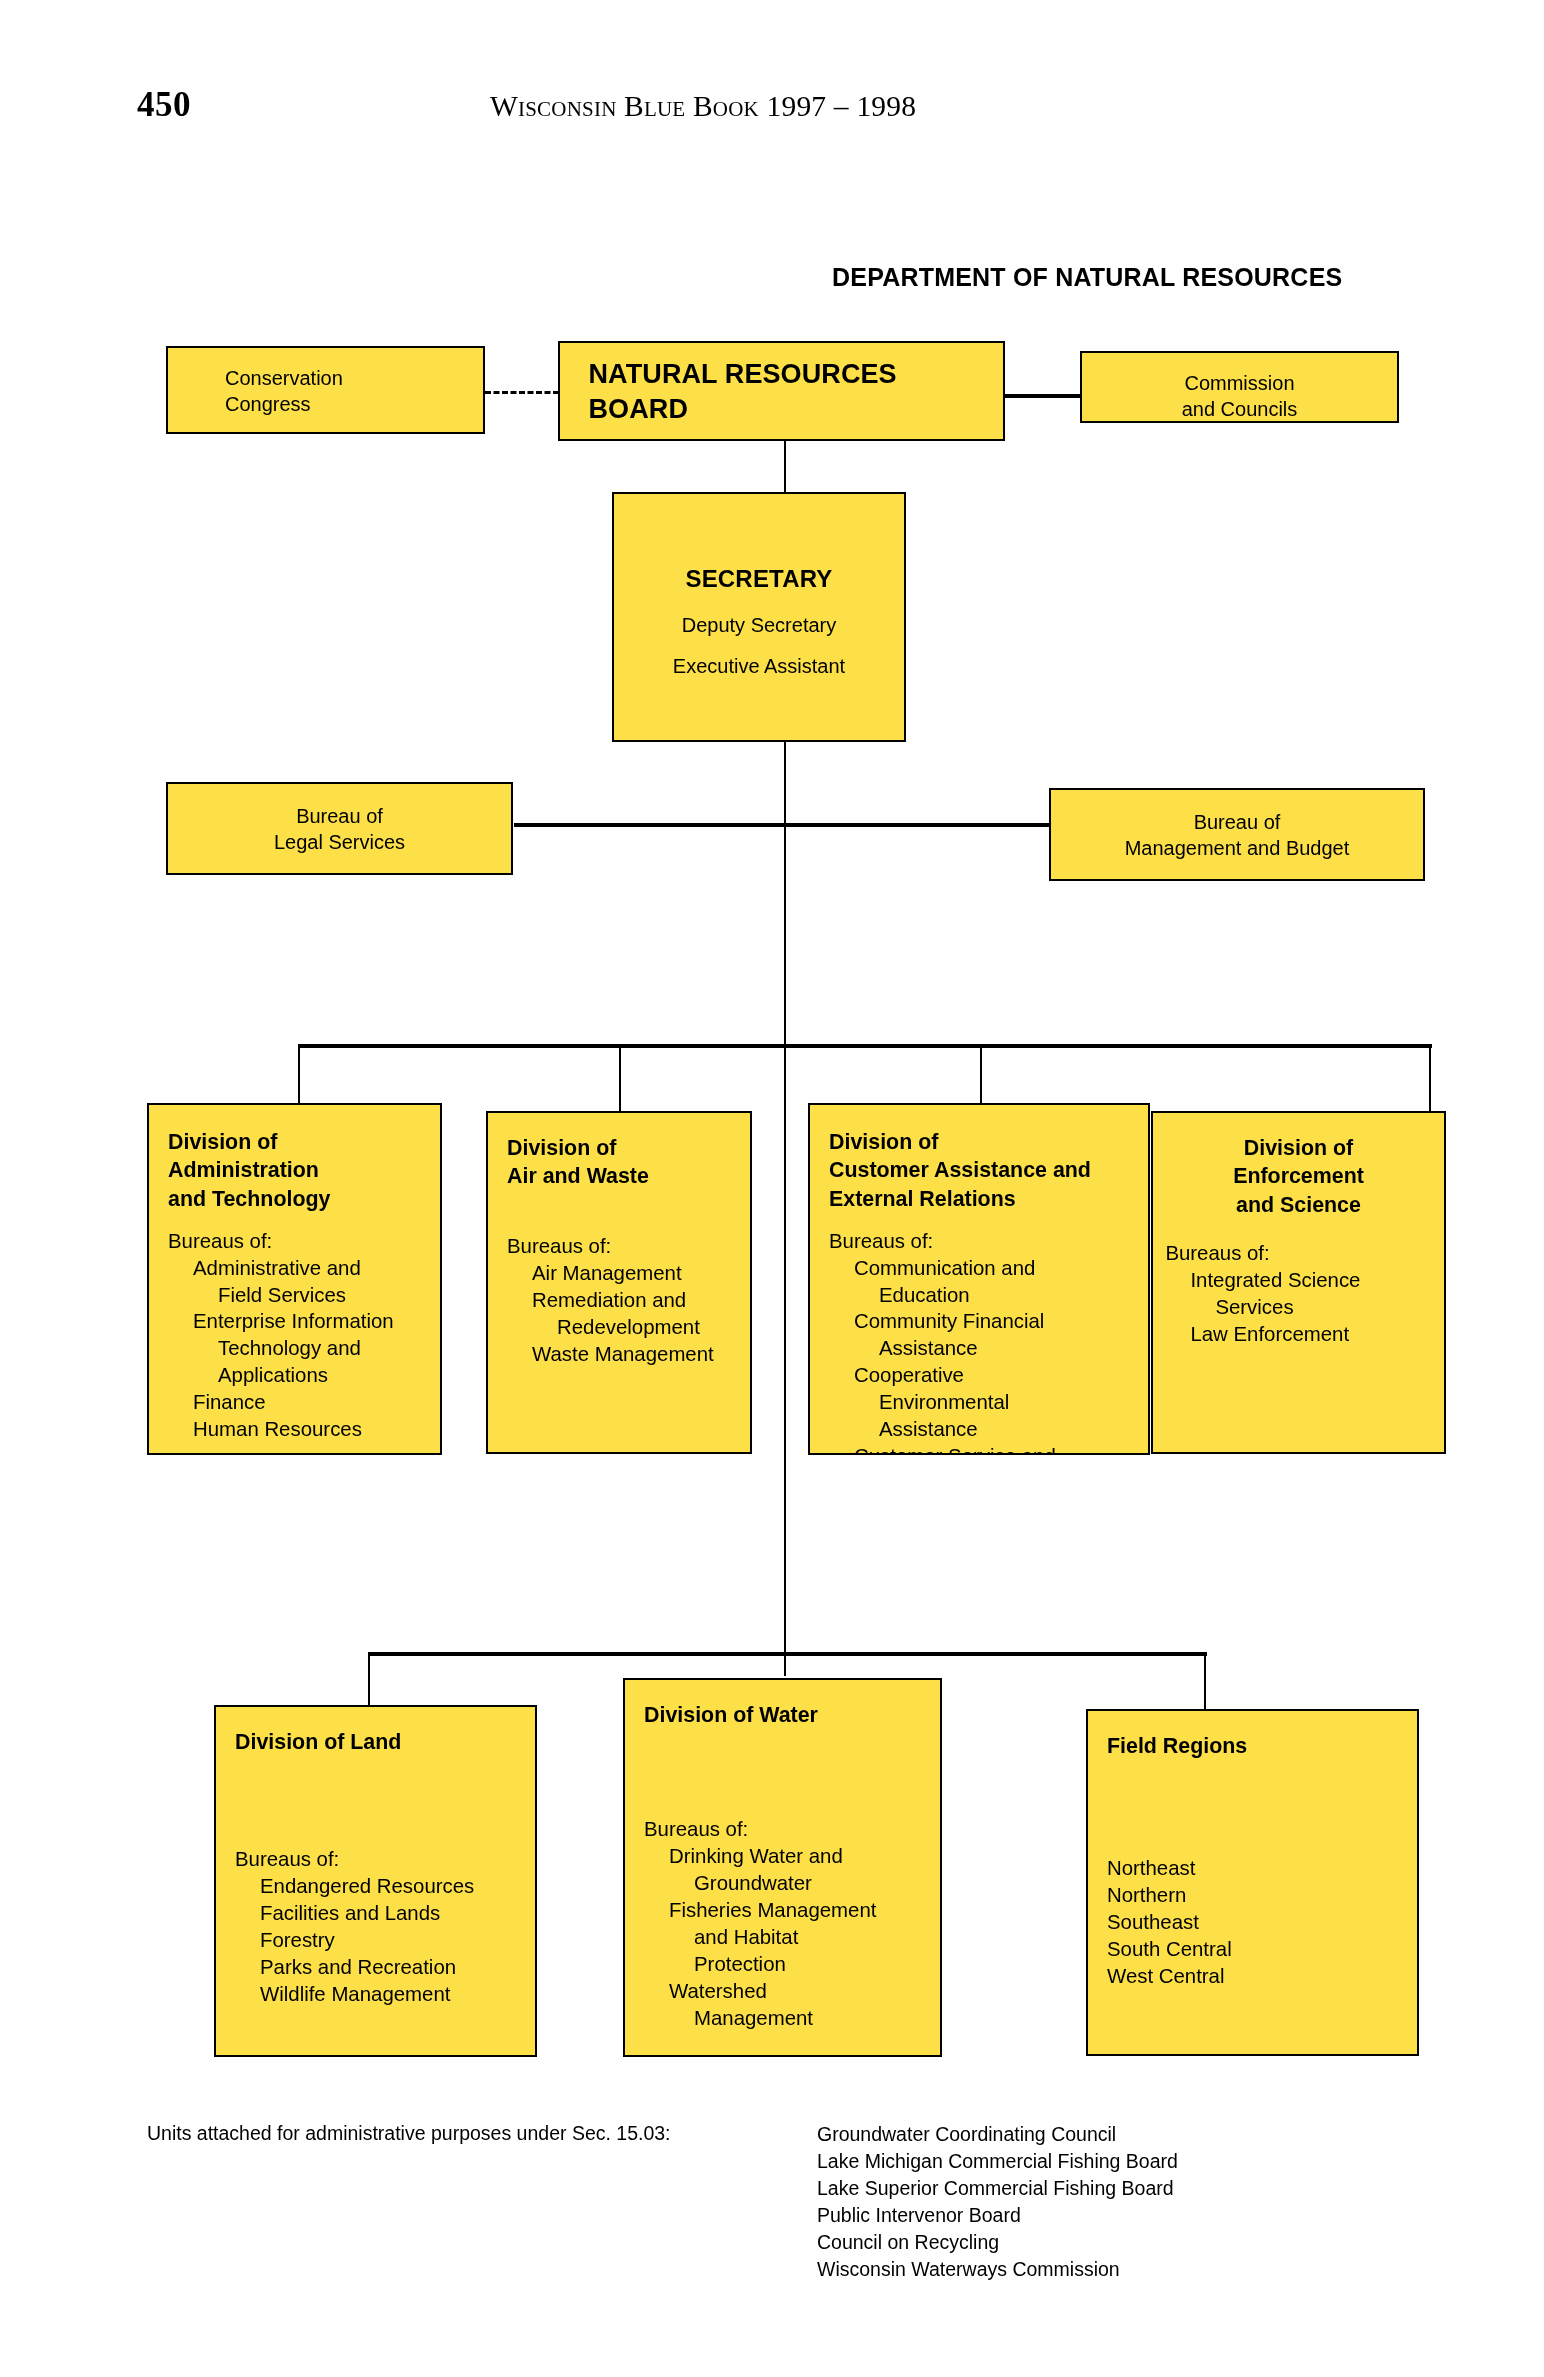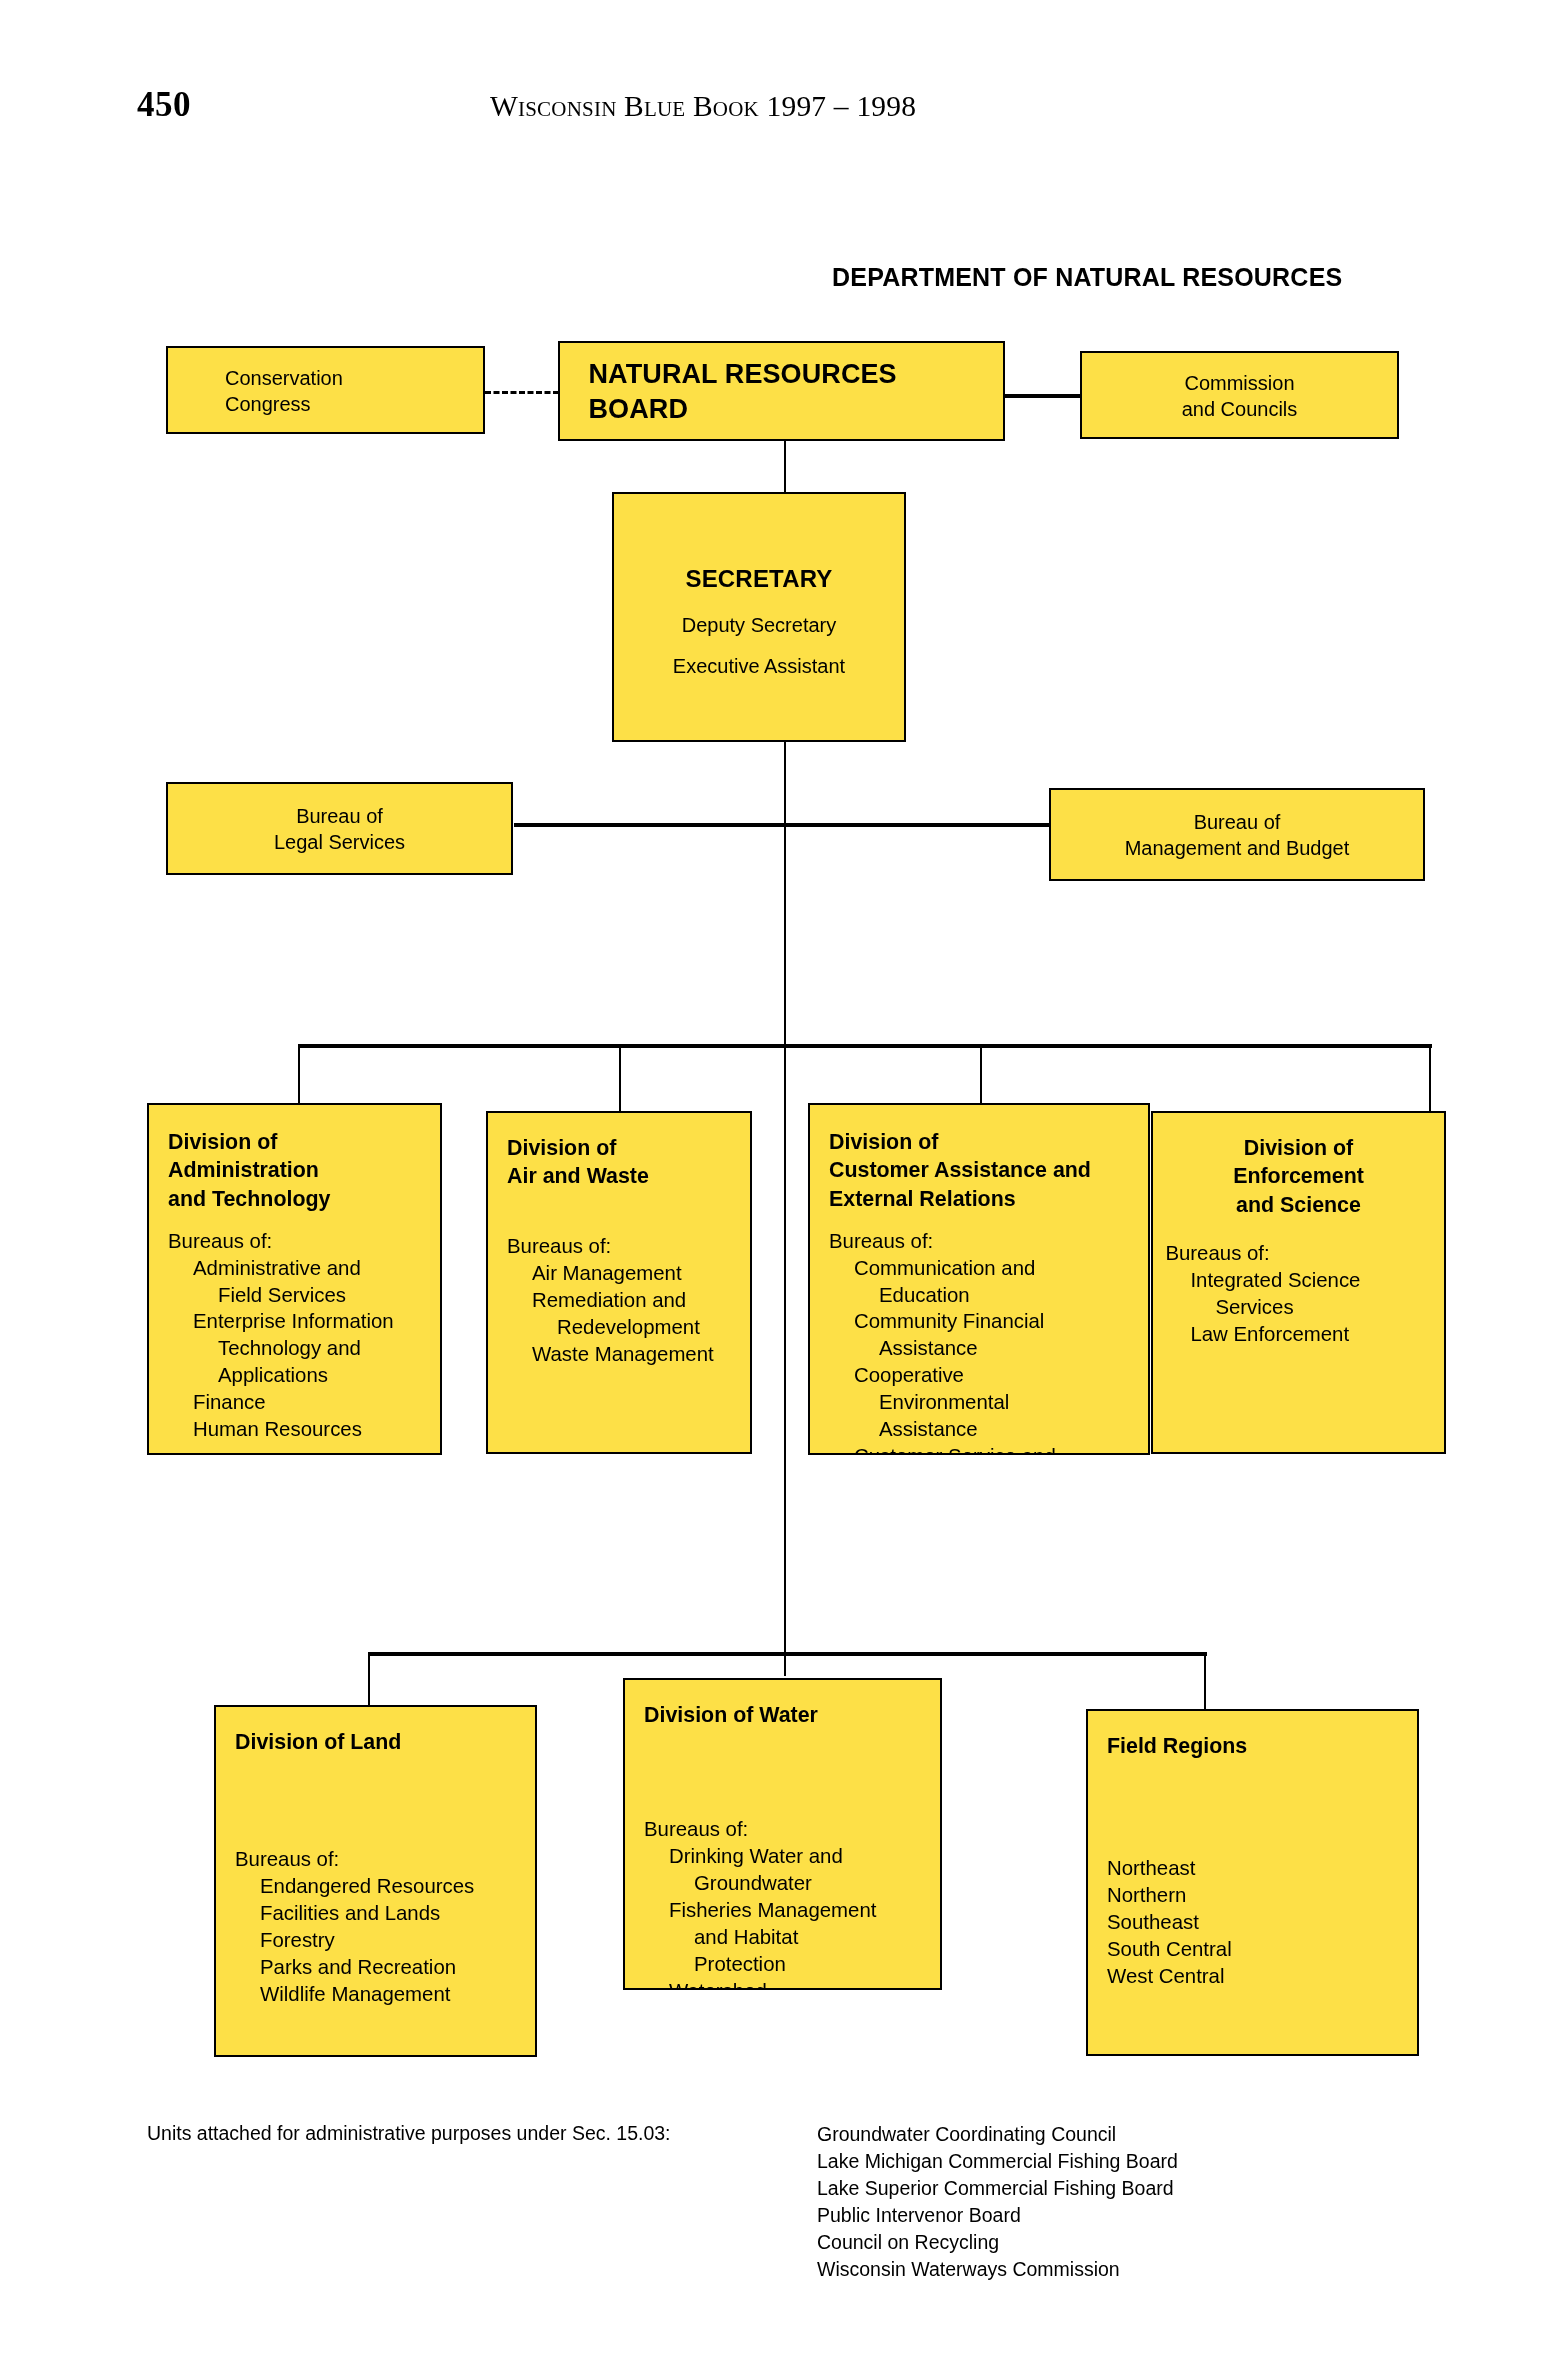--- a/index.html
+++ b/index.html
@@ -174,21 +174,21 @@
 
 <div class="box" style="left:558px; top:341px; width:447px; height:100px;">
   <div class="box-inner lft" style="top:14.3px; left:28.5px; right:9.5px;">
     <div class="t-big-bold">NATURAL RESOURCES</div>
     <div class="t-big-bold">BOARD</div>
   </div>
 </div>
 
 <div class="line-h-thick" style="left:1005px; top:394px; width:76px;"></div>
 
-<div class="box" style="left:1080px; top:351px; width:319px; height:88px;">
+<div class="box" style="left:1080px; top:351px; width:319px; height:72px;">
   <div class="box-inner ctr" style="top:17px; left:4.8px; right:4.8px;">
     <div class="t-plain">Commission</div>
     <div class="t-plain">and Councils</div>
   </div>
 </div>
 
 <div class="line-v" style="left:784px; top:441px; height:52px;"></div>
 
 <div class="box" style="left:612px; top:492px; width:294px; height:250px;">
   <div class="box-inner ctr" style="top:71px; left:4.8px; right:4.8px;">
@@ -331,21 +331,21 @@
     <ul class="bureau-list">
       <li><span>Endangered Resources</span></li>
       <li><span>Facilities and Lands</span></li>
       <li><span>Forestry</span></li>
       <li><span>Parks and Recreation</span></li>
       <li><span>Wildlife Management</span></li>
     </ul>
   </div>
 </div>
 
-<div class="box" style="left:623px; top:1678px; width:319px; height:312px;">
+<div class="box" style="left:623px; top:1678px; width:319px; height:379px;">
   <div class="box-inner lft" style="top:21px; left:19px; right:9.5px;">
     <div class="div-head">Division of Water</div>
     <div class="div-sub" style="margin-top:87px;">Bureaus of:</div>
     <ul class="bureau-list">
       <li>
         <span>Drinking Water and</span>
         <span class="cont">Groundwater</span>
       </li>
       <li>
         <span>Fisheries Management</span>

